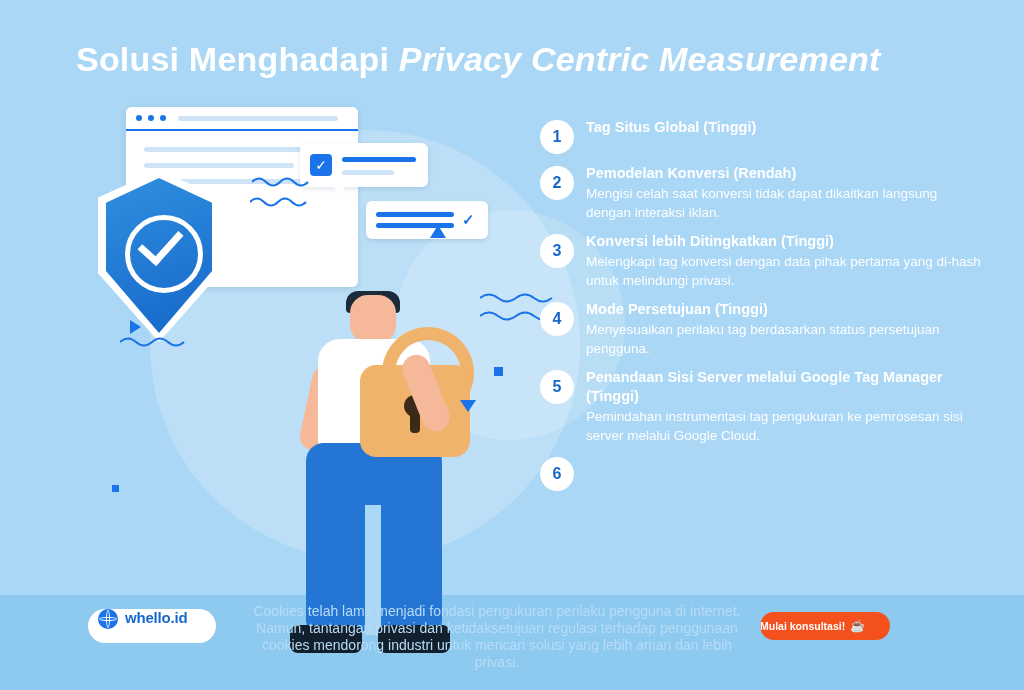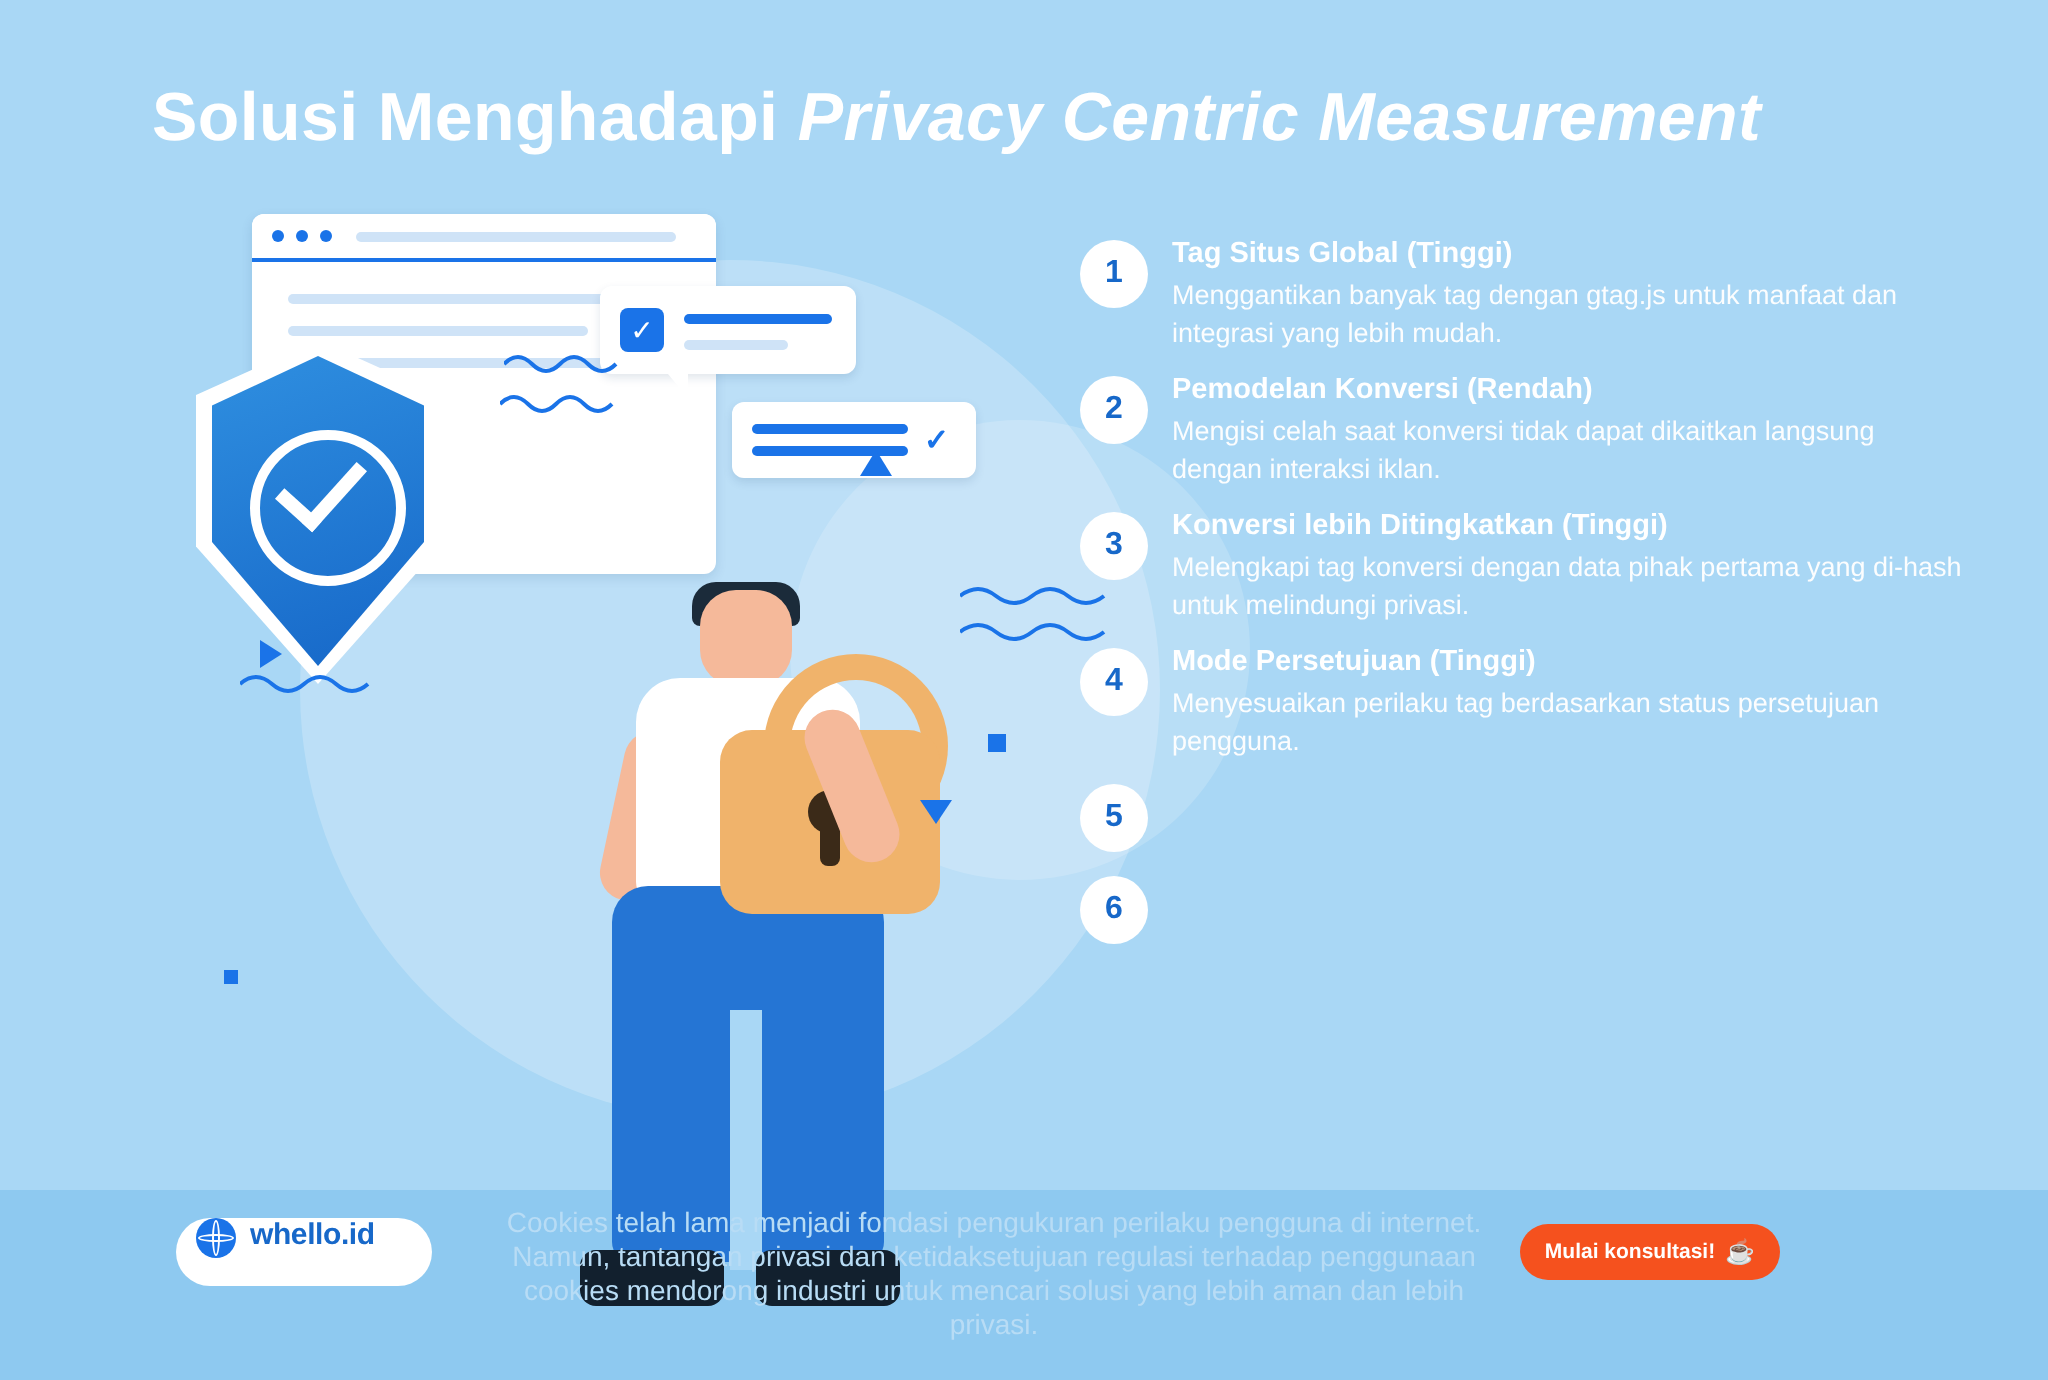--- a/index.html
+++ b/index.html
@@ -359,21 +359,21 @@
     position: absolute;
     left: 760px; top: 612px;
     width: 130px; height: 28px;
     background: #f5511e;
     border-radius: 14px;
     color: #ffffff;
     font-size: 10.5px;
     font-weight: bold;
     display: flex;
     align-items: center;
-    justify-content: center;
+    justify-content: flex-start;
     cursor: pointer;
   }
   .cta-cup {
     margin-left: 5px;
     font-size: 12px;
   }
 </style>
 </head>
 <body>
 
@@ -455,21 +455,20 @@
     <div class="sq" style="left:434px; top:272px;"></div>
     <div class="sq" style="left:52px; top:390px; width:7px; height:7px;"></div>
   </div>
 
   <div class="list">
 
     <div class="item">
       <div class="num">1</div>
       <div class="item-text">
         <div class="item-title">Tag Situs Global (Tinggi)</div>
-        <div class="item-desc">Menggantikan banyak tag dengan gtag.js untuk manfaat dan integrasi yang lebih mudah.</div>
       </div>
     </div>
 
     <div class="item">
       <div class="num">2</div>
       <div class="item-text">
         <div class="item-title">Pemodelan Konversi (Rendah)</div>
         <div class="item-desc">Mengisi celah saat konversi tidak dapat dikaitkan langsung dengan interaksi iklan.</div>
       </div>
     </div>
@@ -485,20 +484,24 @@
     <div class="item">
       <div class="num">4</div>
       <div class="item-text">
         <div class="item-title">Mode Persetujuan (Tinggi)</div>
         <div class="item-desc">Menyesuaikan perilaku tag berdasarkan status persetujuan pengguna.</div>
       </div>
     </div>
 
     <div class="item">
       <div class="num">5</div>
+      <div class="item-text">
+        <div class="item-title">Penandaan Sisi Server melalui Google Tag Manager (Tinggi)</div>
+        <div class="item-desc">Pemindahan instrumentasi tag pengukuran ke pemrosesan sisi server melalui Google Cloud.</div>
+      </div>
     </div>
 
     <div class="item">
       <div class="num">6</div>
     </div>
 
   </div>
 
   <div class="logo">
     <div class="logo-globe"></div>

